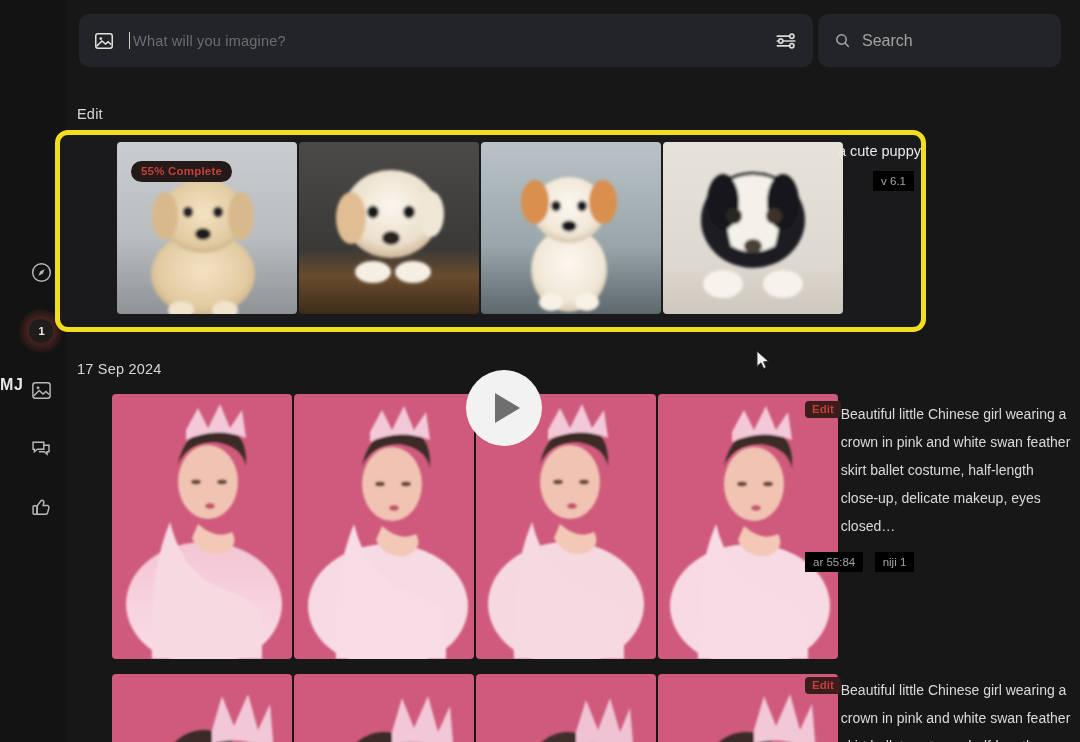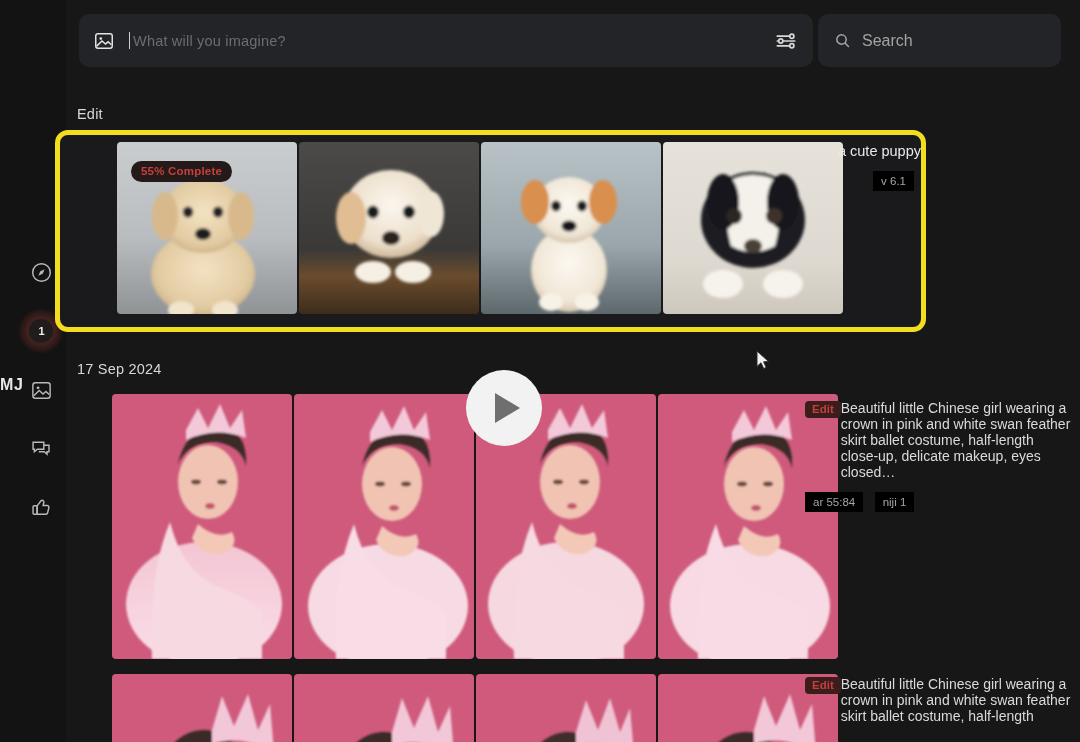--- a/index.html
+++ b/index.html
@@ -110,21 +110,21 @@
 
   .prompt-meta-1 { position: absolute; left: 739px; top: 318px; width: 268px; }
   .prompt-meta-2 { position: absolute; left: 739px; top: 594px; width: 268px; }
   .prompt-line { display: flex; align-items: flex-start; }
   .edit-badge {
     flex: 0 0 auto; background: #3b1d1c; color: #c2413c;
     border-radius: 4px; padding: 2px 7px 3px; font-size: 11.5px; font-weight: 700;
     margin-top: 1px;
   }
   .prompt-text {
-    color: #d9dadc; font-size: 14px; line-height: 16px;
+    color: #d9dadc; font-size: 14px; line-height: 28px;
   }
   .chips-row { margin-top: 12px; }
 
   
   .play-overlay {
     position: absolute; left: 400px; top: 288px;
     width: 76px; height: 76px; border-radius: 50%;
     background: #f2f2f2;
     display: flex; align-items: center; justify-content: center;
   }

